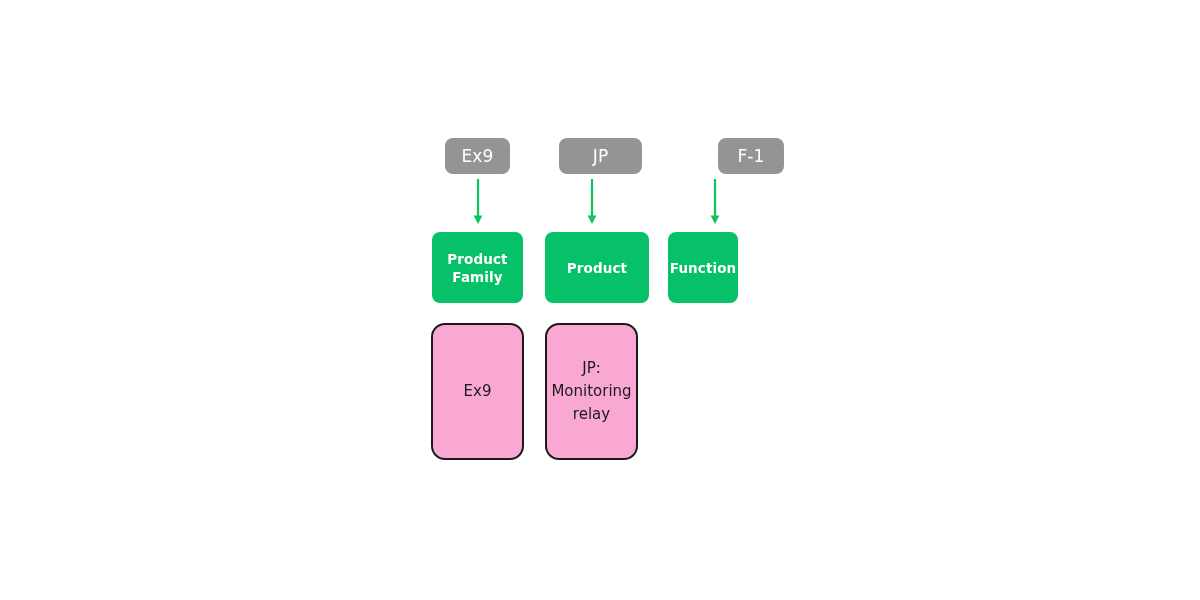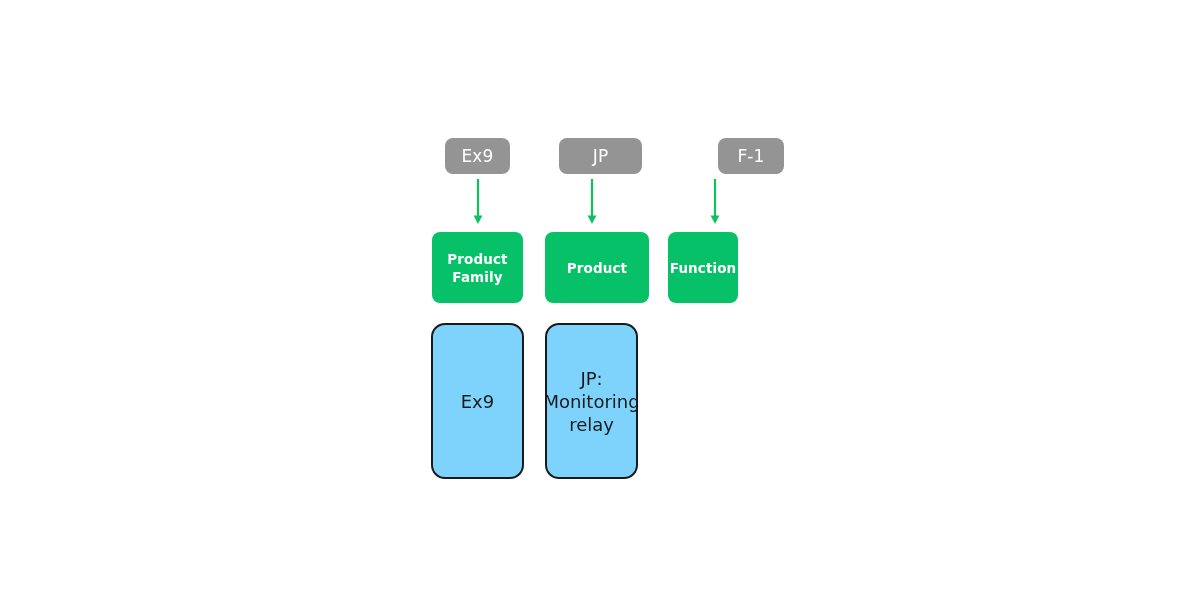--- a/index.html
+++ b/index.html
@@ -84,31 +84,31 @@
   .col-1 .cat-box { left: 0px;  width: 104px; text-align: right; }
   .col-2 .cat-box { left: 0px;  width: 70px; }
   .cat-box .cat-label { padding: 0 4px; }
 
   
   .detail-card {
     position: absolute;
     top: 312px;
     left: 0px;
     width: 93px;
-    height: 156px;
+    height: 137px;
     box-sizing: border-box;
-    background: #7dd3fc;
+    background: #f9a8d4;
     border: 2px solid #1a1a1a;
     border-radius: 14px;
     display: flex;
     align-items: center;
     justify-content: center;
     text-align: center;
     color: #1a1a1a;
-    font-size: 18px;
+    font-size: 15px;
     line-height: 23px;
     font-weight: normal;
   }
   .detail-card .detail-label { padding: 0 2px; white-space: pre-line; }
 </style>
 </head>
 <body>
 
 <div id="diagram-canvas">
 

